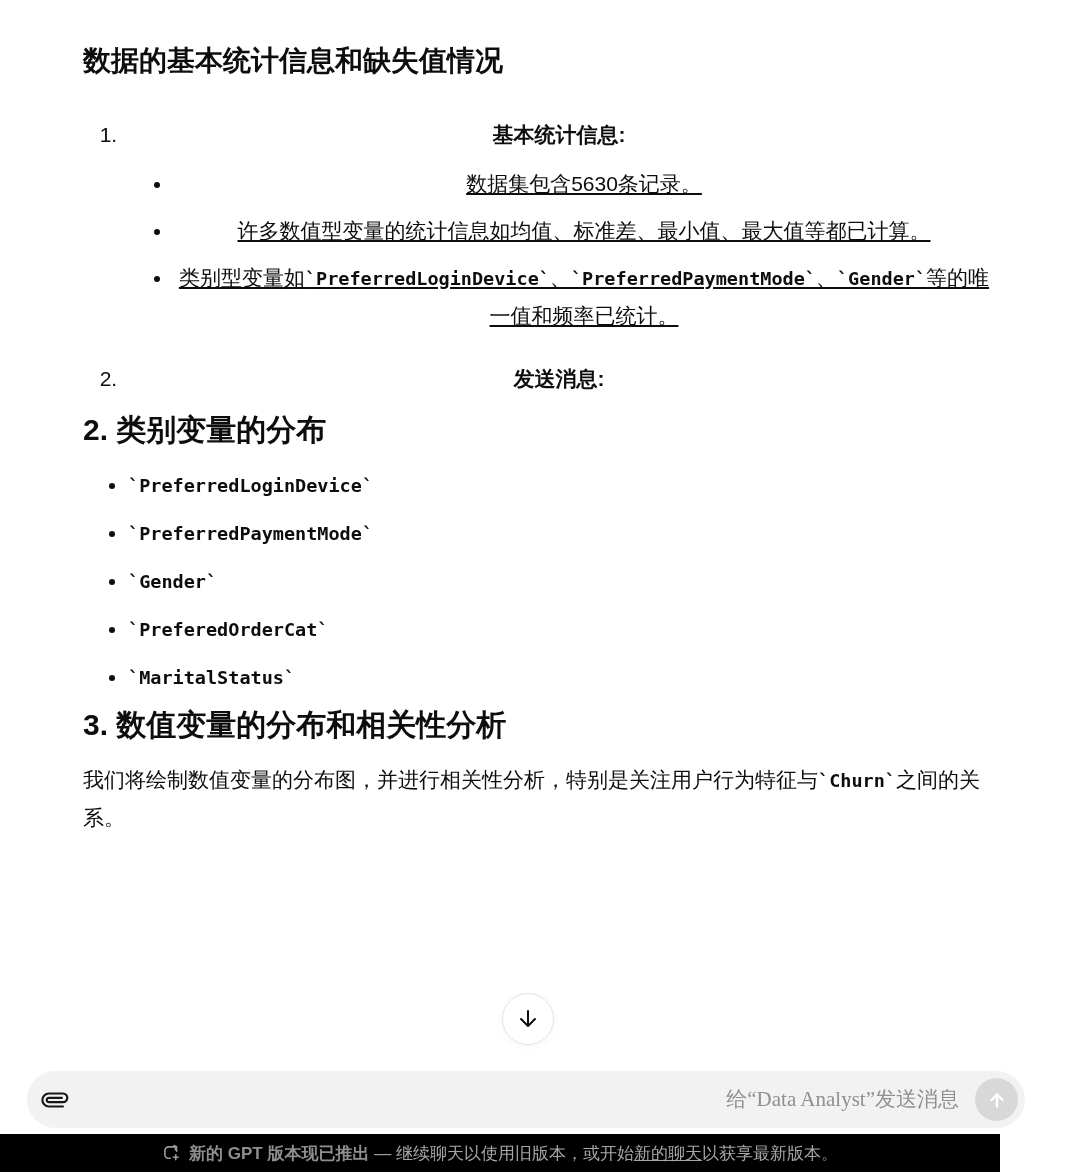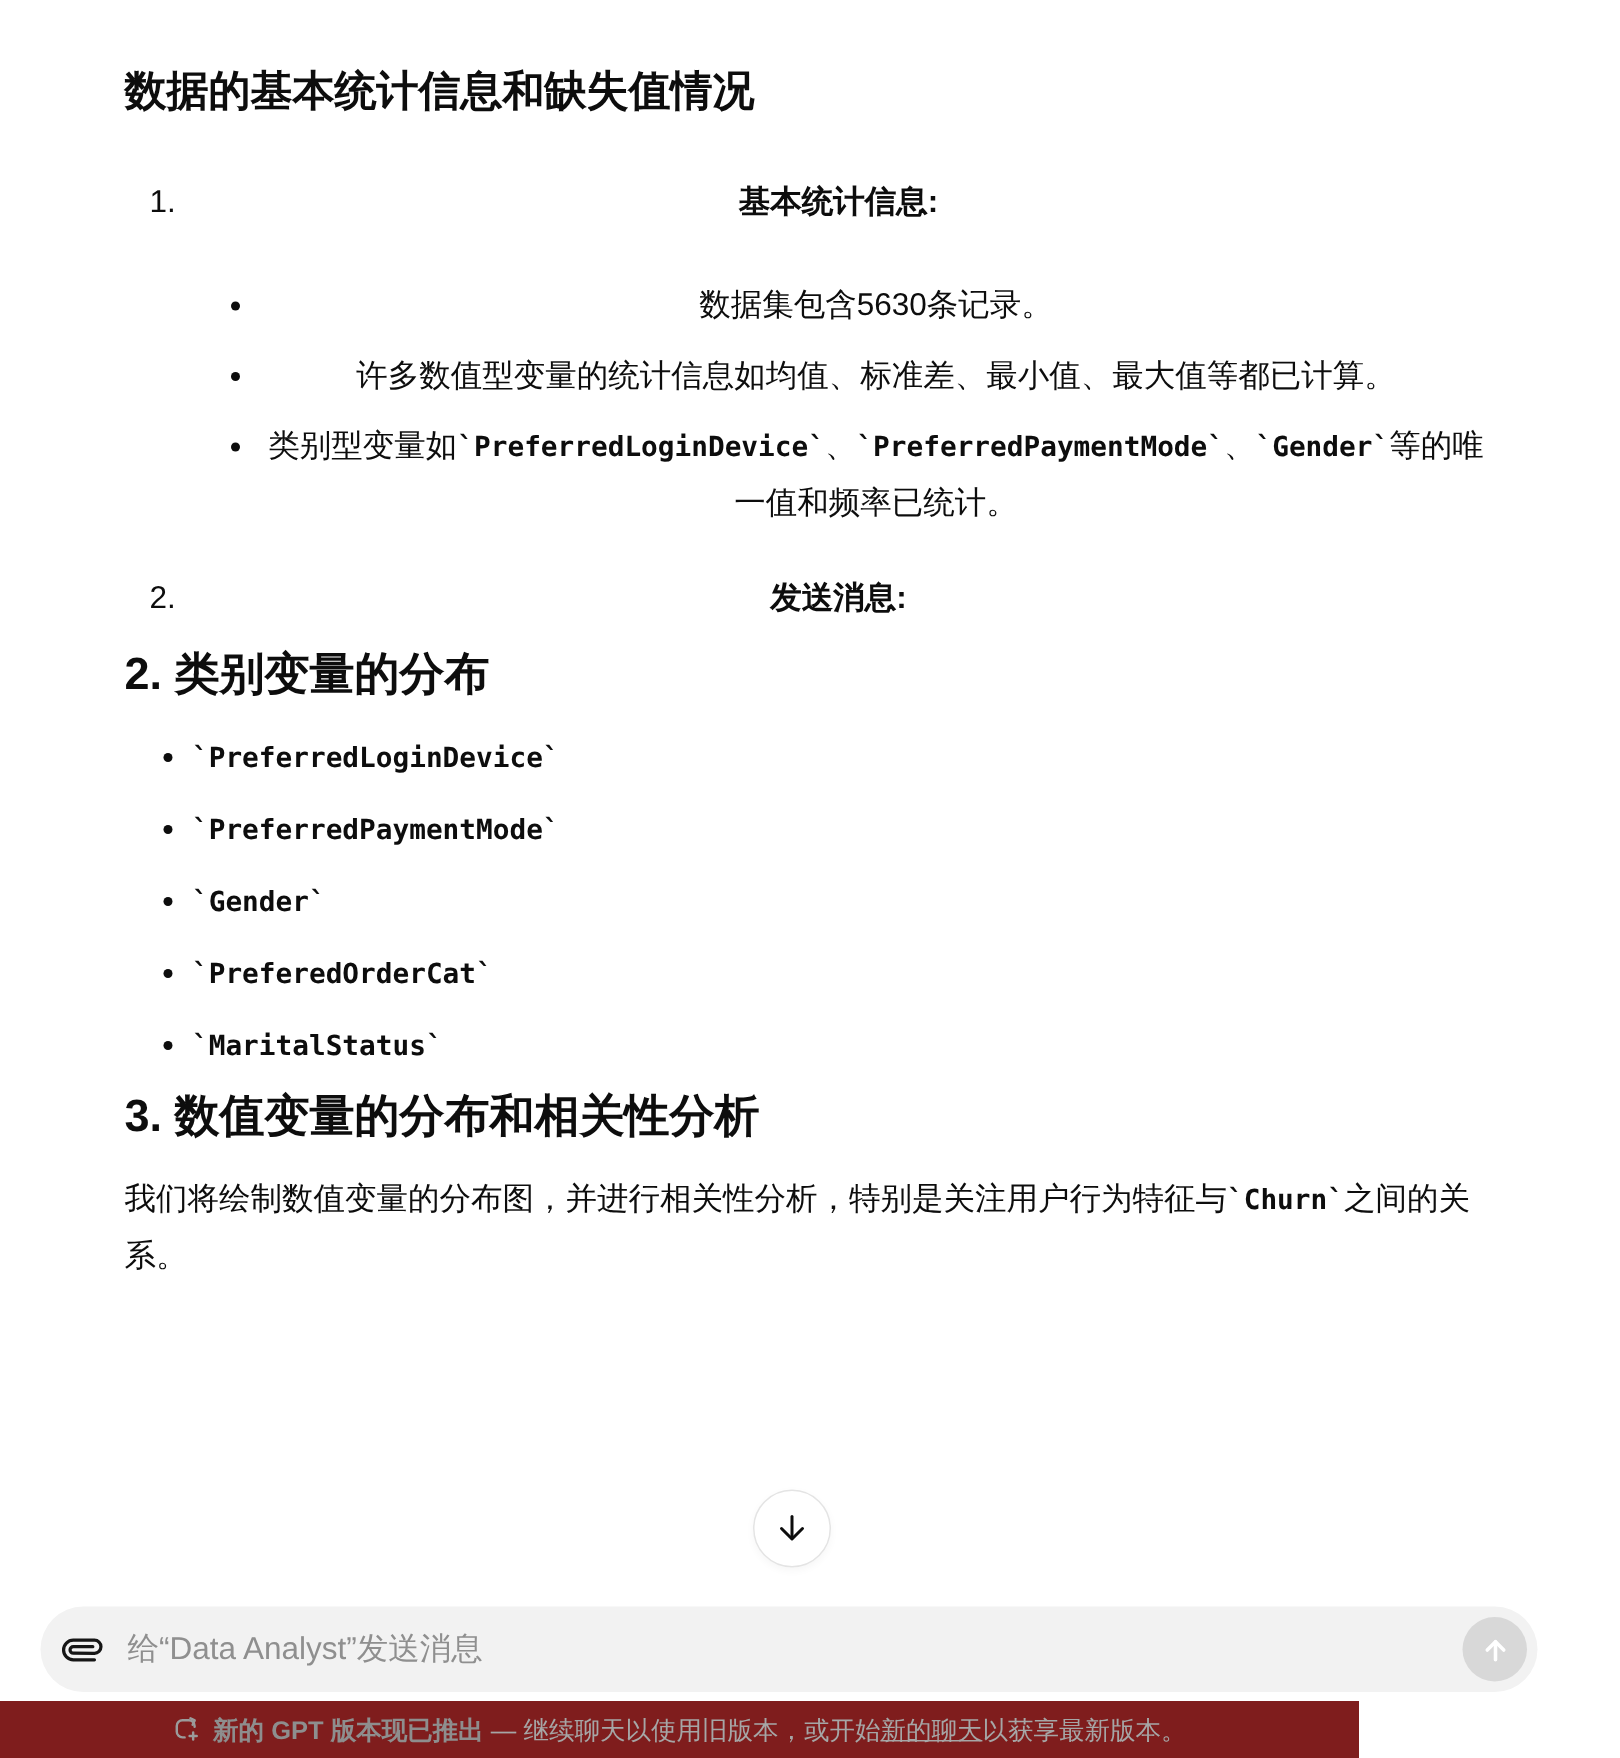--- a/index.html
+++ b/index.html
@@ -8,21 +8,21 @@
     background:#ffffff;color:#0d0d0d;
     font-family:"Liberation Sans","DejaVu Sans",sans-serif;
   }
   .chat{position:absolute;left:83px;top:44px;width:912px;font-size:21px;line-height:37px;}
   .chat h3{font-size:28px;line-height:34px;font-weight:700;margin:0 0 38px;}
   .chat h2{font-size:30px;line-height:38px;font-weight:700;margin:9px 0 17px;}
   .chat p{margin:0 0 26px;}
   .chat ol{margin:0;padding-left:40px;list-style:decimal;text-align:center;}
   .chat ol>li{margin:0 0 14px;}
   .chat ol strong{font-weight:700;}
-  .chat ol ul{margin:32px 0 26px;padding-left:50px;list-style:disc;}
+  .chat ol ul{margin:12px 0 26px;padding-left:50px;list-style:disc;text-decoration:underline;}
   .chat ol ul li{margin:0 0 10px;}
   ul.vars{margin:0 0 8px;padding-left:45px;list-style:disc;}
   ul.vars>li{margin:0 0 10px;}
   .code{
     font-family:"DejaVu Sans Mono","Liberation Mono",monospace;
     font-weight:700;font-size:18.5px;
   }
   
   .scroll-btn{
     position:absolute;left:502px;top:993px;width:52px;height:52px;
@@ -34,31 +34,31 @@
   .composer{
     position:absolute;left:27px;top:1071px;width:998px;height:57px;
     background:#f2f2f2;border-radius:28.5px;box-sizing:border-box;
     display:flex;align-items:center;padding:0 7px 0 10px;gap:8px;z-index:4;
   }
   .attach-btn{width:36px;height:36px;border:none;background:none;padding:0;
     display:flex;align-items:center;justify-content:center;cursor:pointer;color:#161616;}
   .attach-btn svg{transform:rotate(45deg);}
   .composer input{
     flex:1;border:none;background:transparent;outline:none;
-    font-family:Liberation Sans, sans-serif;
-    font-size:21px;color:#0369a1;padding:0 8px 0 4px;min-width:0;
+    font-family:Liberation Serif, serif;
+    font-size:21px;color:#0369a1;padding:0 8px 0 4px;min-width:0;text-align:right;
   }
   .composer input::placeholder{color:#8f8f8f;opacity:1;}
   .send-btn{
     width:43px;height:43px;border-radius:50%;border:none;background:#d8d8d8;
     display:flex;align-items:center;justify-content:center;cursor:pointer;flex:0 0 auto;padding:0;
   }
   
   .notice{
-    position:absolute;left:0;top:1134px;width:906px;height:38px;background:#7f1d1d;
+    position:absolute;left:0;top:1134px;width:1000px;height:38px;background:#000000;
     display:flex;align-items:center;justify-content:center;gap:8px;
     font-size:17px;color:#a6a6a6;white-space:nowrap;z-index:3;
   }
   .notice .strong{color:#8e8e8e;font-weight:700;}
   .notice a{color:#a6a6a6;text-decoration:underline;cursor:pointer;}
   .notice .icon{display:flex;align-items:center;}
 </style>
 </head>
 <body>
 

